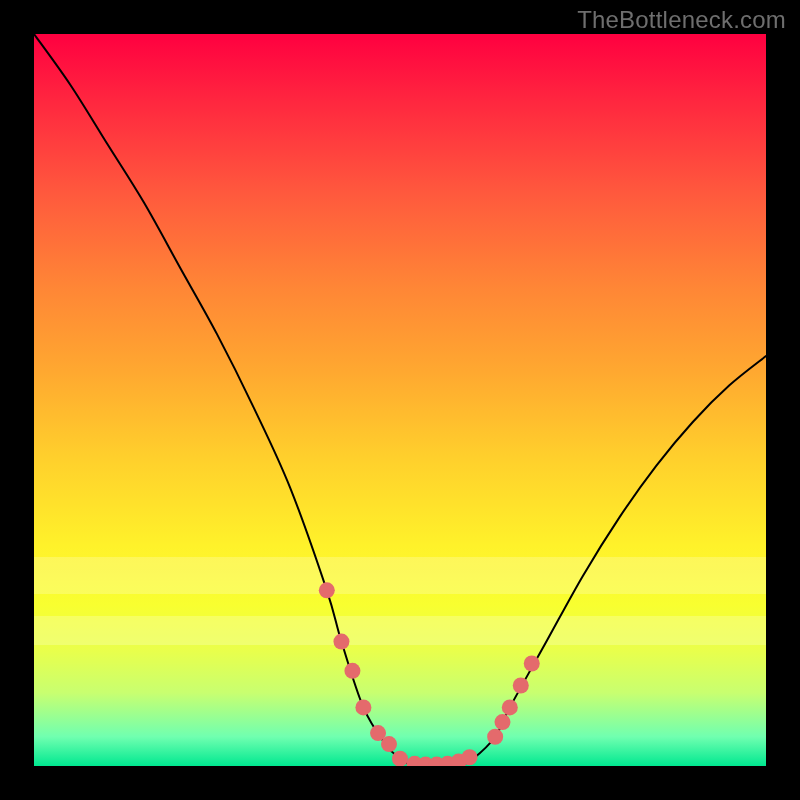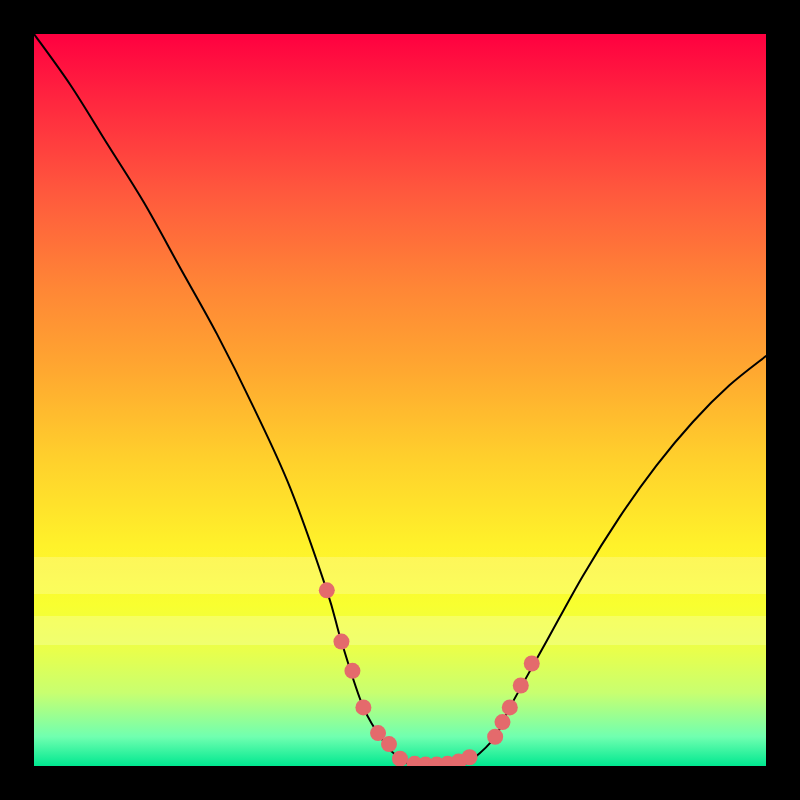--- a/index.html
+++ b/index.html
@@ -66,20 +66,21 @@
     position: absolute;
     inset: 0;
     width: 100%;
     height: 100%;
   }
 </style>
 </head>
 <body>
 
 <div class="frame">
+  <div class="watermark">TheBottleneck.com</div>
   <div class="plot">
     <div class="gradient"></div>
     <div class="band-light band1"></div>
     <div class="band-light band2"></div>
     <svg class="curve" viewBox="0 0 732 732" preserveAspectRatio="none">
       <path id="curve-path" fill="none" stroke-width="2" stroke-linecap="round" stroke="#000000" d="M 0.00 0.00 C 6.10 8.54, 24.40 32.94, 36.60 51.24 C 48.80 69.54, 61.00 90.28, 73.20 109.80 C 85.40 129.32, 97.60 147.62, 109.80 168.36 C 122.00 189.10, 134.20 212.28, 146.40 234.24 C 158.60 256.20, 170.80 276.94, 183.00 300.12 C 195.20 323.30, 207.40 347.70, 219.60 373.32 C 231.80 398.94, 244.00 423.34, 256.20 453.84 C 268.40 484.34, 284.26 530.70, 292.80 556.32 C 301.34 581.94, 301.34 588.04, 307.44 607.56 C 313.54 627.08, 322.08 656.36, 329.40 673.44 C 336.72 690.52, 345.26 701.50, 351.36 710.04 C 357.46 718.58, 361.12 721.02, 366.00 724.68 C 370.88 728.34, 374.54 730.78, 380.64 732.00 C 386.74 733.22, 395.28 732.00, 402.60 732.00 C 409.92 732.00, 418.46 733.22, 424.56 732.00 C 430.66 730.78, 433.10 729.56, 439.20 724.68 C 445.30 719.80, 455.06 711.26, 461.16 702.72 C 467.26 694.18, 467.26 689.30, 475.80 673.44 C 484.34 657.58, 500.20 629.52, 512.40 607.56 C 524.60 585.60, 536.80 562.42, 549.00 541.68 C 561.20 520.94, 573.40 501.42, 585.60 483.12 C 597.80 464.82, 610.00 447.74, 622.20 431.88 C 634.40 416.02, 646.60 401.38, 658.80 387.96 C 671.00 374.54, 683.20 362.34, 695.40 351.36 C 707.60 340.38, 725.90 326.96, 732.00 322.08"></path>
       <g id="markers-group">
           <circle cx="292.80" cy="556.32" r="8" fill="#e46a6c" stroke="#e46a6c" stroke-width="0"></circle>
           <circle cx="307.44" cy="607.56" r="8" fill="#e46a6c" stroke="#e46a6c" stroke-width="0"></circle>
           <circle cx="318.42" cy="636.84" r="8" fill="#e46a6c" stroke="#e46a6c" stroke-width="0"></circle>

